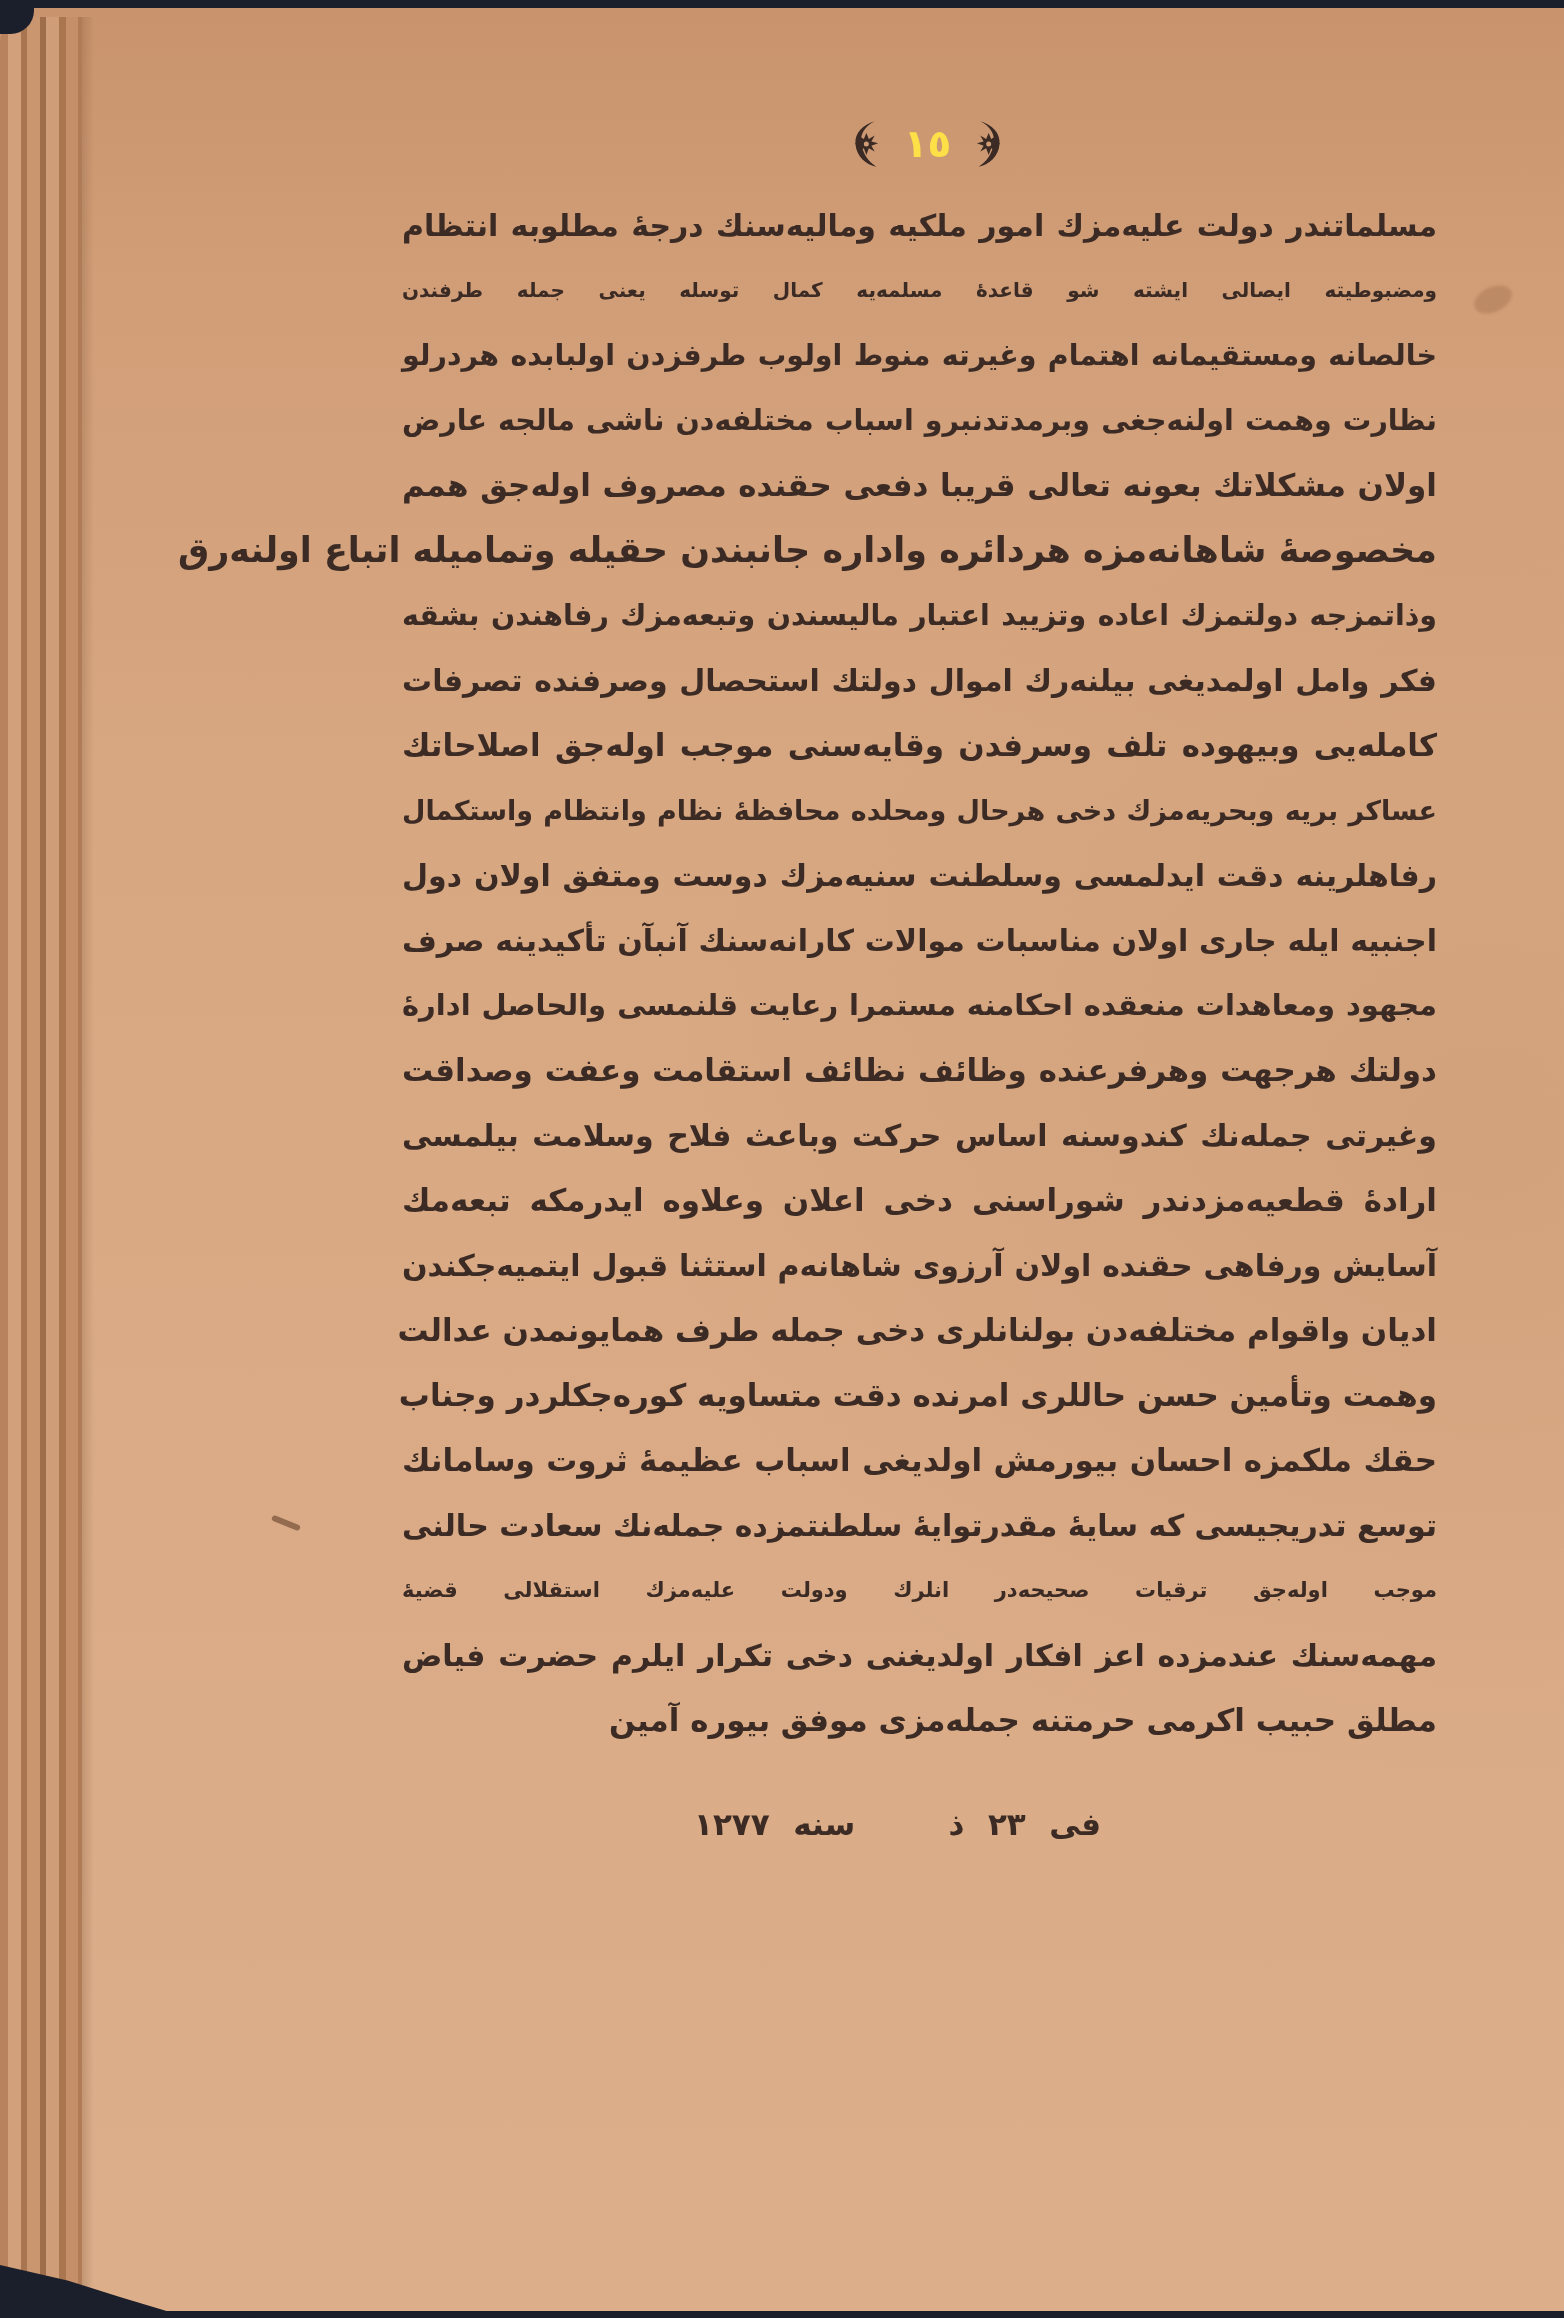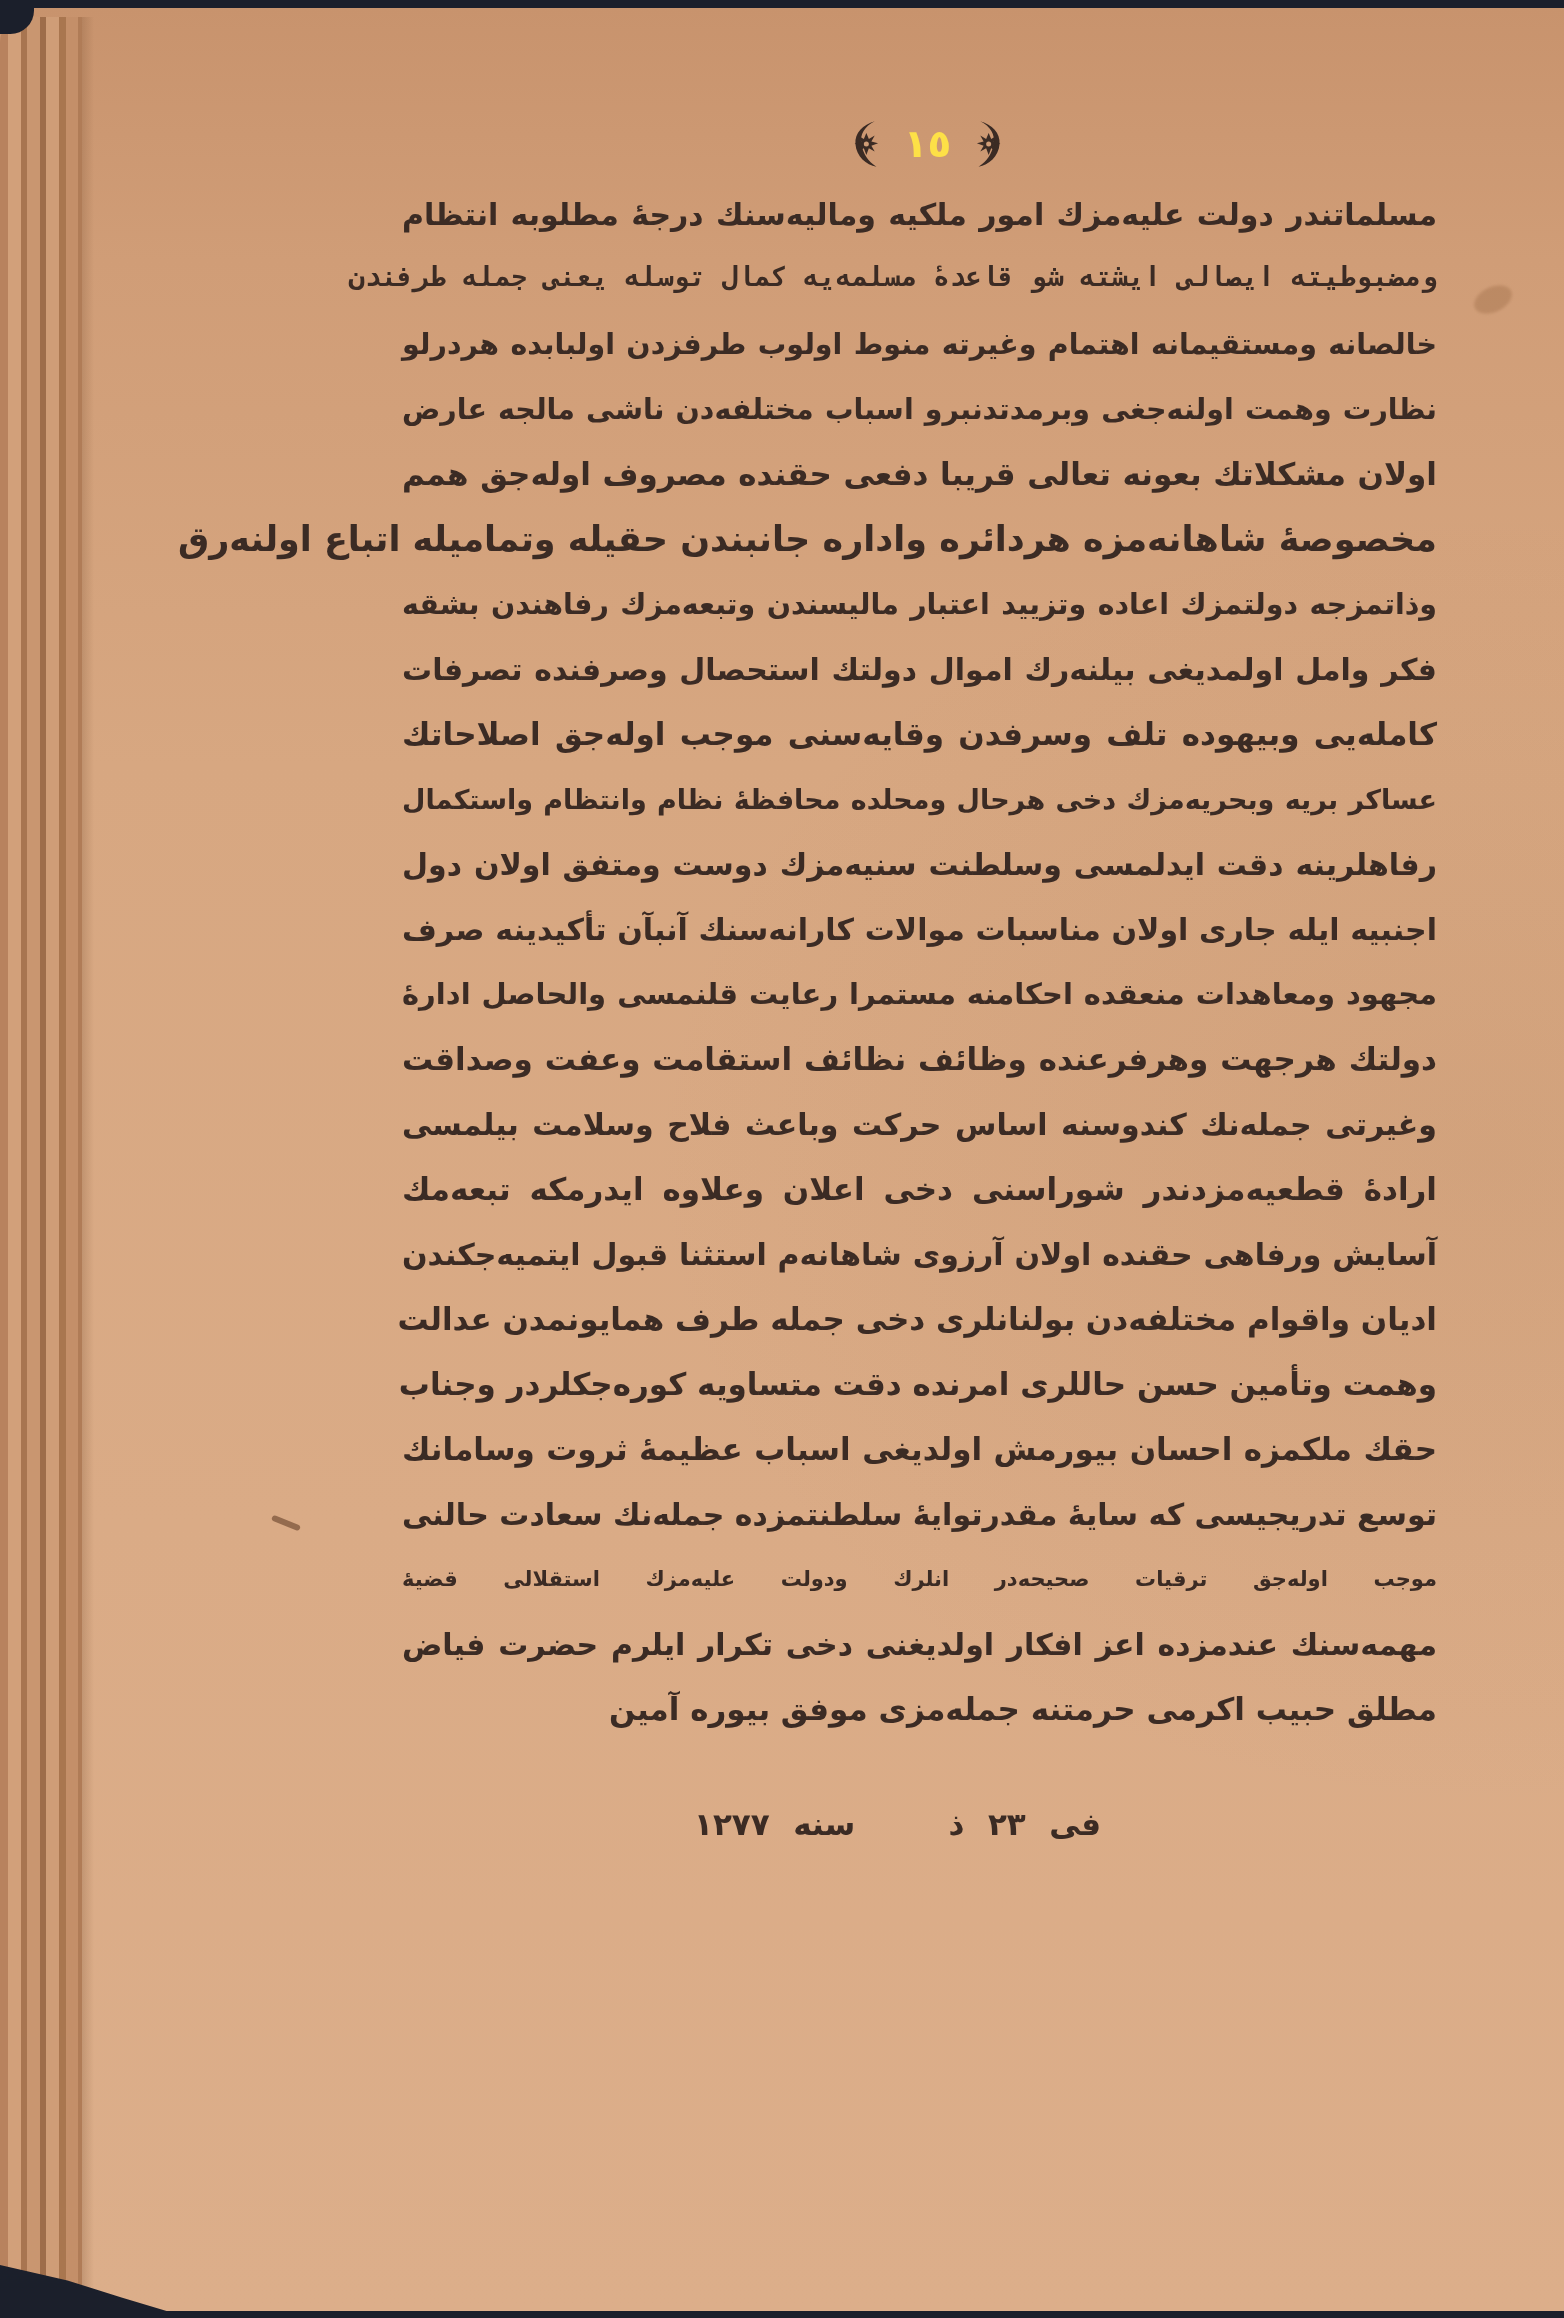--- a/index.html
+++ b/index.html
@@ -46,21 +46,21 @@
 
   .header {
     position:absolute; left:843px; top:114px; width:169px; height:59px;
     display:flex; align-items:center; justify-content:center; gap:18.5px;
     color:#fde047;
   }
   .ornament { width:39px; height:52px; display:block; }
   .page-number { font-size:39px; font-weight:bold; line-height:1; direction:rtl; }
 
   .text-block {
-    position:absolute; left:402px; top:182px; width:1035px;
+    position:absolute; left:402px; top:193px; width:1035px;
     direction:rtl; color:#3b2b24;
   }
   .line {
     height:65px; line-height:65px;
     font-size:31px; font-weight:bold;
     white-space:nowrap;
     text-align:justify; text-align-last:justify;
     overflow:visible;
   }
   .line.last { text-align:right; text-align-last:right; }
@@ -98,21 +98,21 @@
     <g fill="#3b2b24">
       <path d="M34 4 C22 10 16 20 18 31 C20 42 26 52 36 58 C24 56 12 46 11 31 C10 18 20 8 34 4 Z"></path>
       <polygon points="24,18 27,25 34,21 30,28 38,30 30,33 34,40 27,36 24,44 21,36 14,40 18,33 10,30 18,28 14,21 21,25"></polygon>
       <circle cx="24" cy="31" r="3" fill="#d09d77"></circle>
     </g>
   </svg>
 </div>
 
 <div class="text-block">
   <div class="line" style="font-size: 30px;">مسلماتندر دولت علیه‌مزك امور ملکیه ومالیه‌سنك درجهٔ مطلوبه انتظام</div>
-  <div class="line" style="font-size: 27px; font-family: Liberation Mono, monospace;">ومضبوطیته ایصالی ایشته شو قاعدهٔ مسلمه‌یه کمال توسله یعنی جمله طرفندن</div>
+  <div class="line" style="font-size: 20px;">ومضبوطیته ایصالی ایشته شو قاعدهٔ مسلمه‌یه کمال توسله یعنی جمله طرفندن</div>
   <div class="line" style="font-size: 28.5px;">خالصانه ومستقیمانه اهتمام وغیرته منوط اولوب طرفزدن اولبابده هردرلو</div>
   <div class="line" style="font-size: 28.5px;">نظارت وهمت اولنه‌جغی وبرمدتدنبرو اسباب مختلفه‌دن ناشی مالجه عارض</div>
   <div class="line">اولان مشکلاتك بعونه تعالی قریبا دفعی حقنده مصروف اوله‌جق همم</div>
   <div class="line" style="font-size: 35px;">مخصوصهٔ شاهانه‌مزه هردائره واداره جانبندن حقیله وتمامیله اتباع اولنه‌رق</div>
   <div class="line" style="font-size: 28.5px;">وذاتمزجه دولتمزك اعاده وتزیید اعتبار مالیسندن وتبعه‌مزك رفاهندن بشقه</div>
   <div class="line" style="font-size: 30px;">فکر وامل اولمدیغی بیلنه‌رك اموال دولتك استحصال وصرفنده تصرفات</div>
   <div class="line">کامله‌یی وبیهوده تلف وسرفدن وقایه‌سنی موجب اوله‌جق اصلاحاتك</div>
   <div class="line" style="font-size: 27px;">عساکر بریه وبحریه‌مزك دخی هرحال ومحلده محافظهٔ نظام وانتظام واستکمال</div>
   <div class="line" style="font-size: 30px;">رفاهلرینه دقت ایدلمسی وسلطنت سنیه‌مزك دوست ومتفق اولان دول</div>
   <div class="line" style="font-size: 30px;">اجنبیه ایله جاری اولان مناسبات موالات کارانه‌سنك آنبآن تأکیدینه صرف</div>

